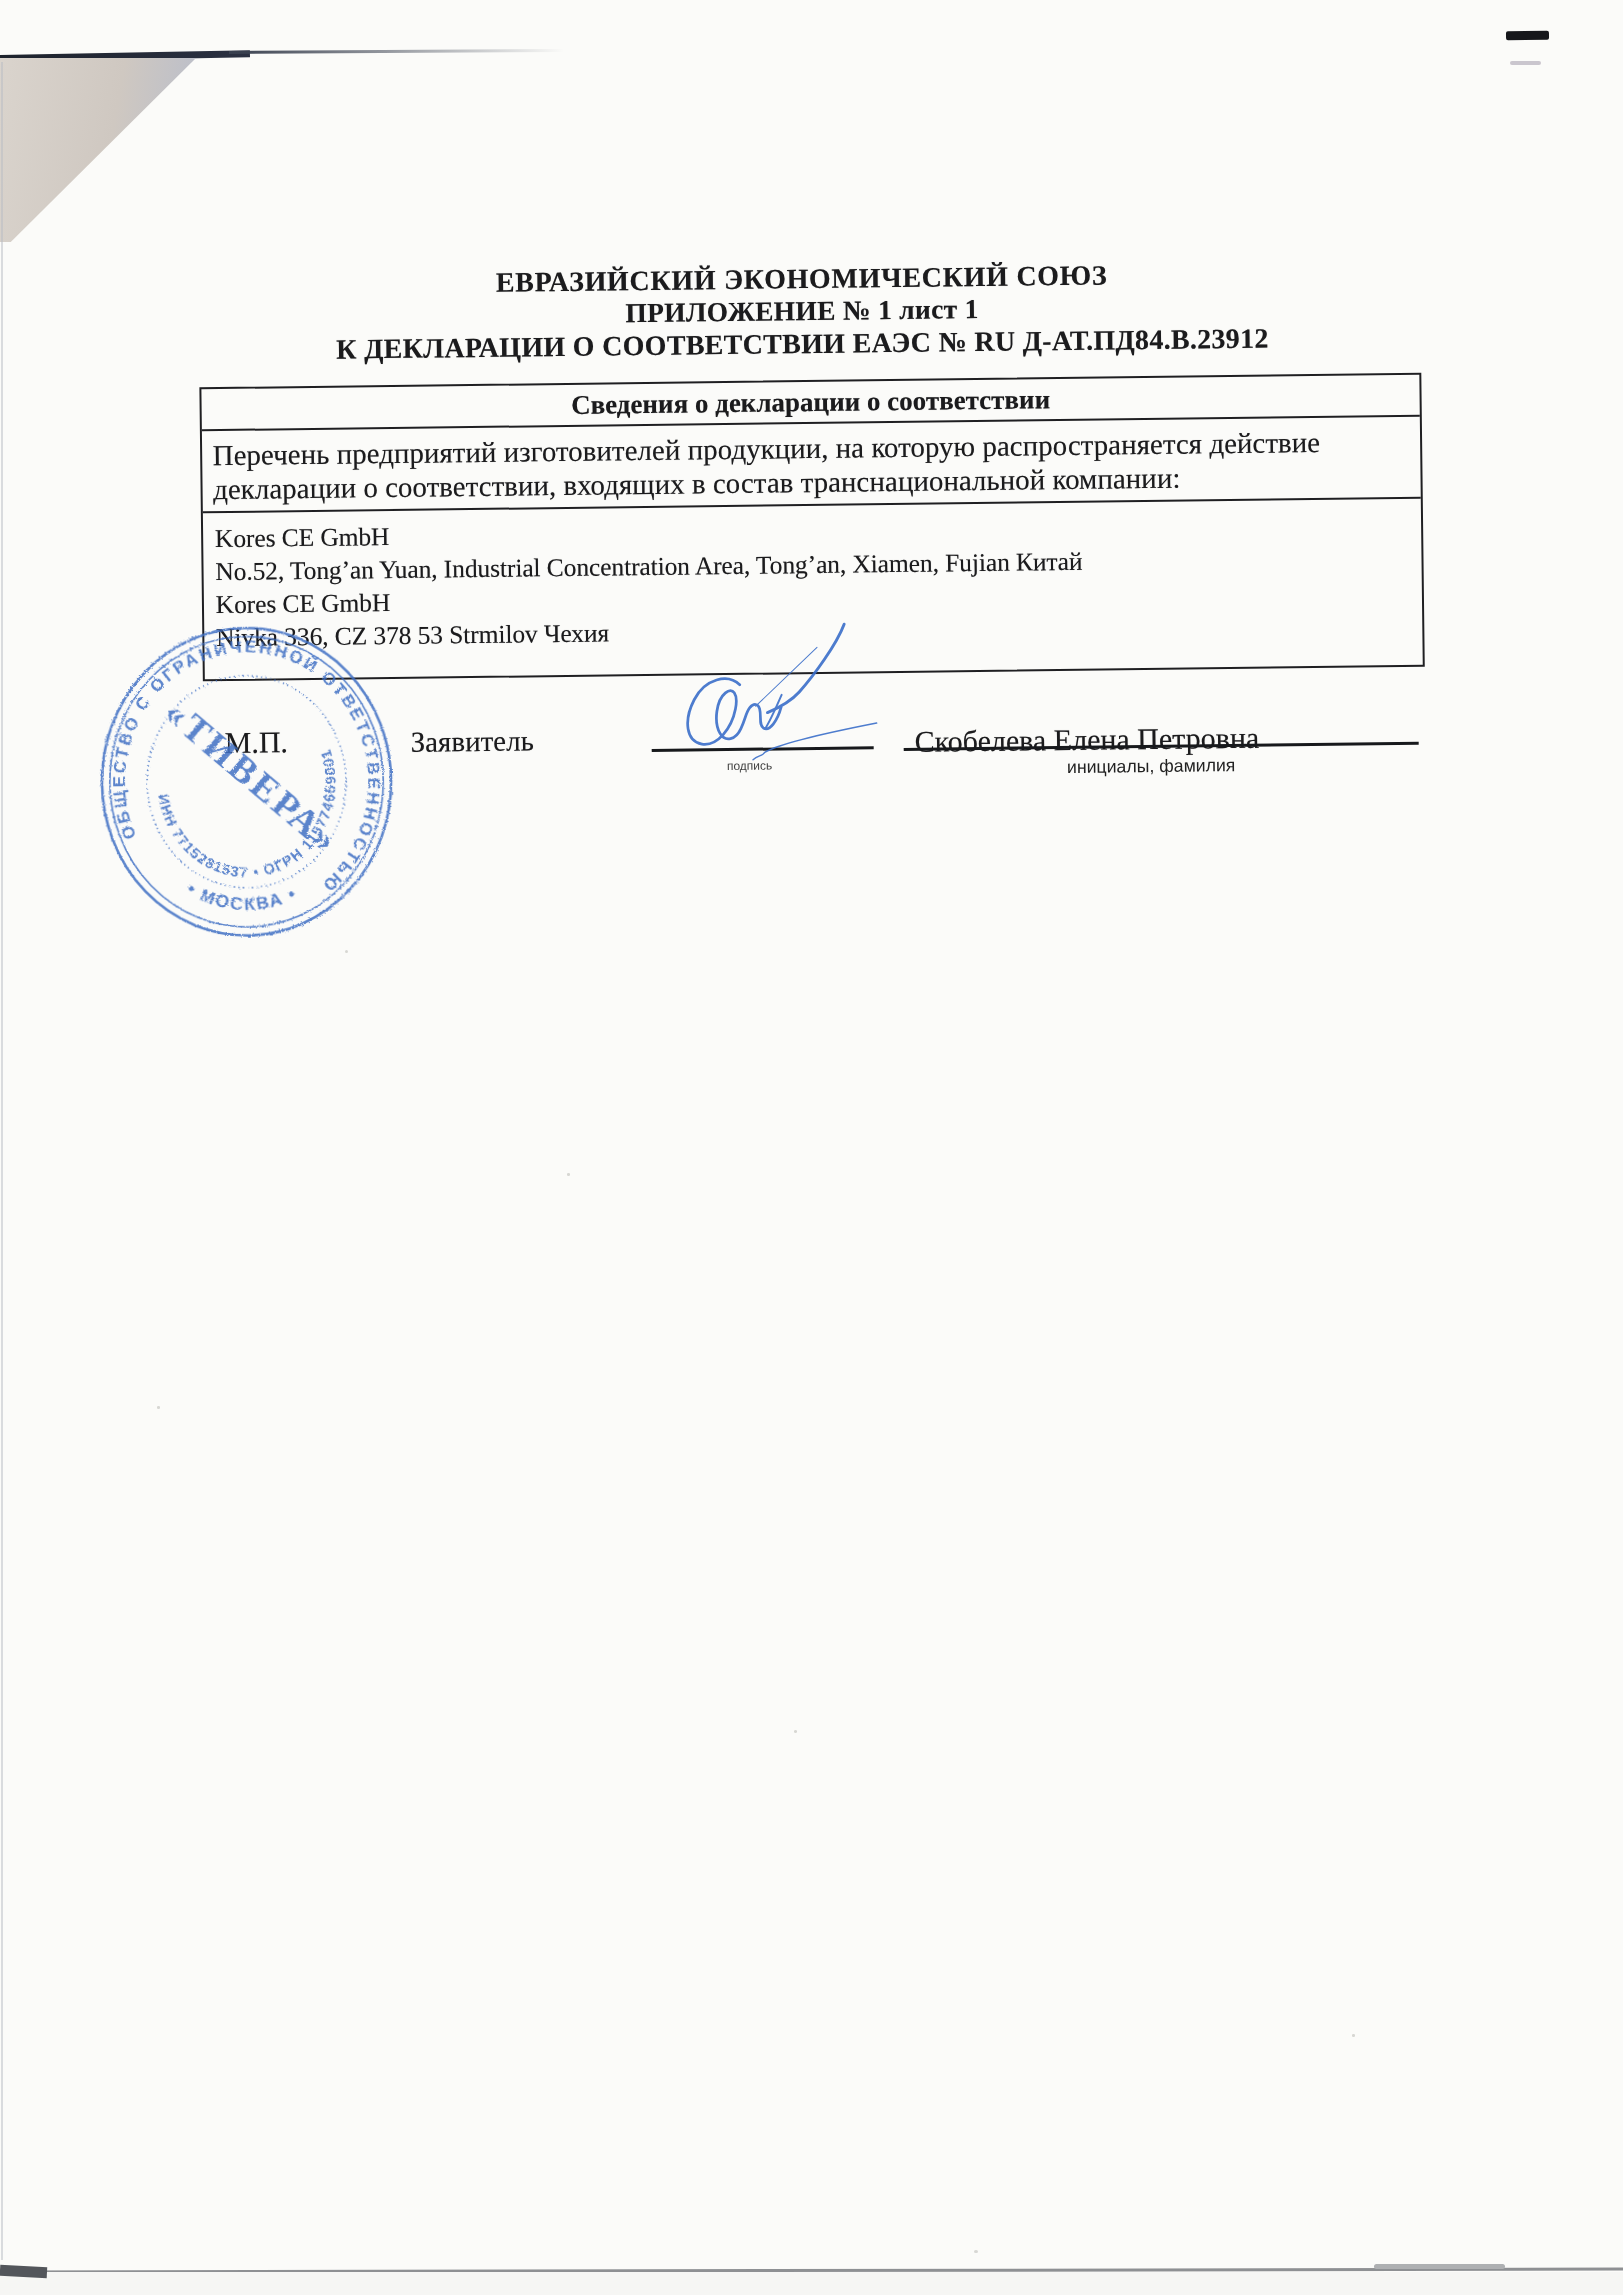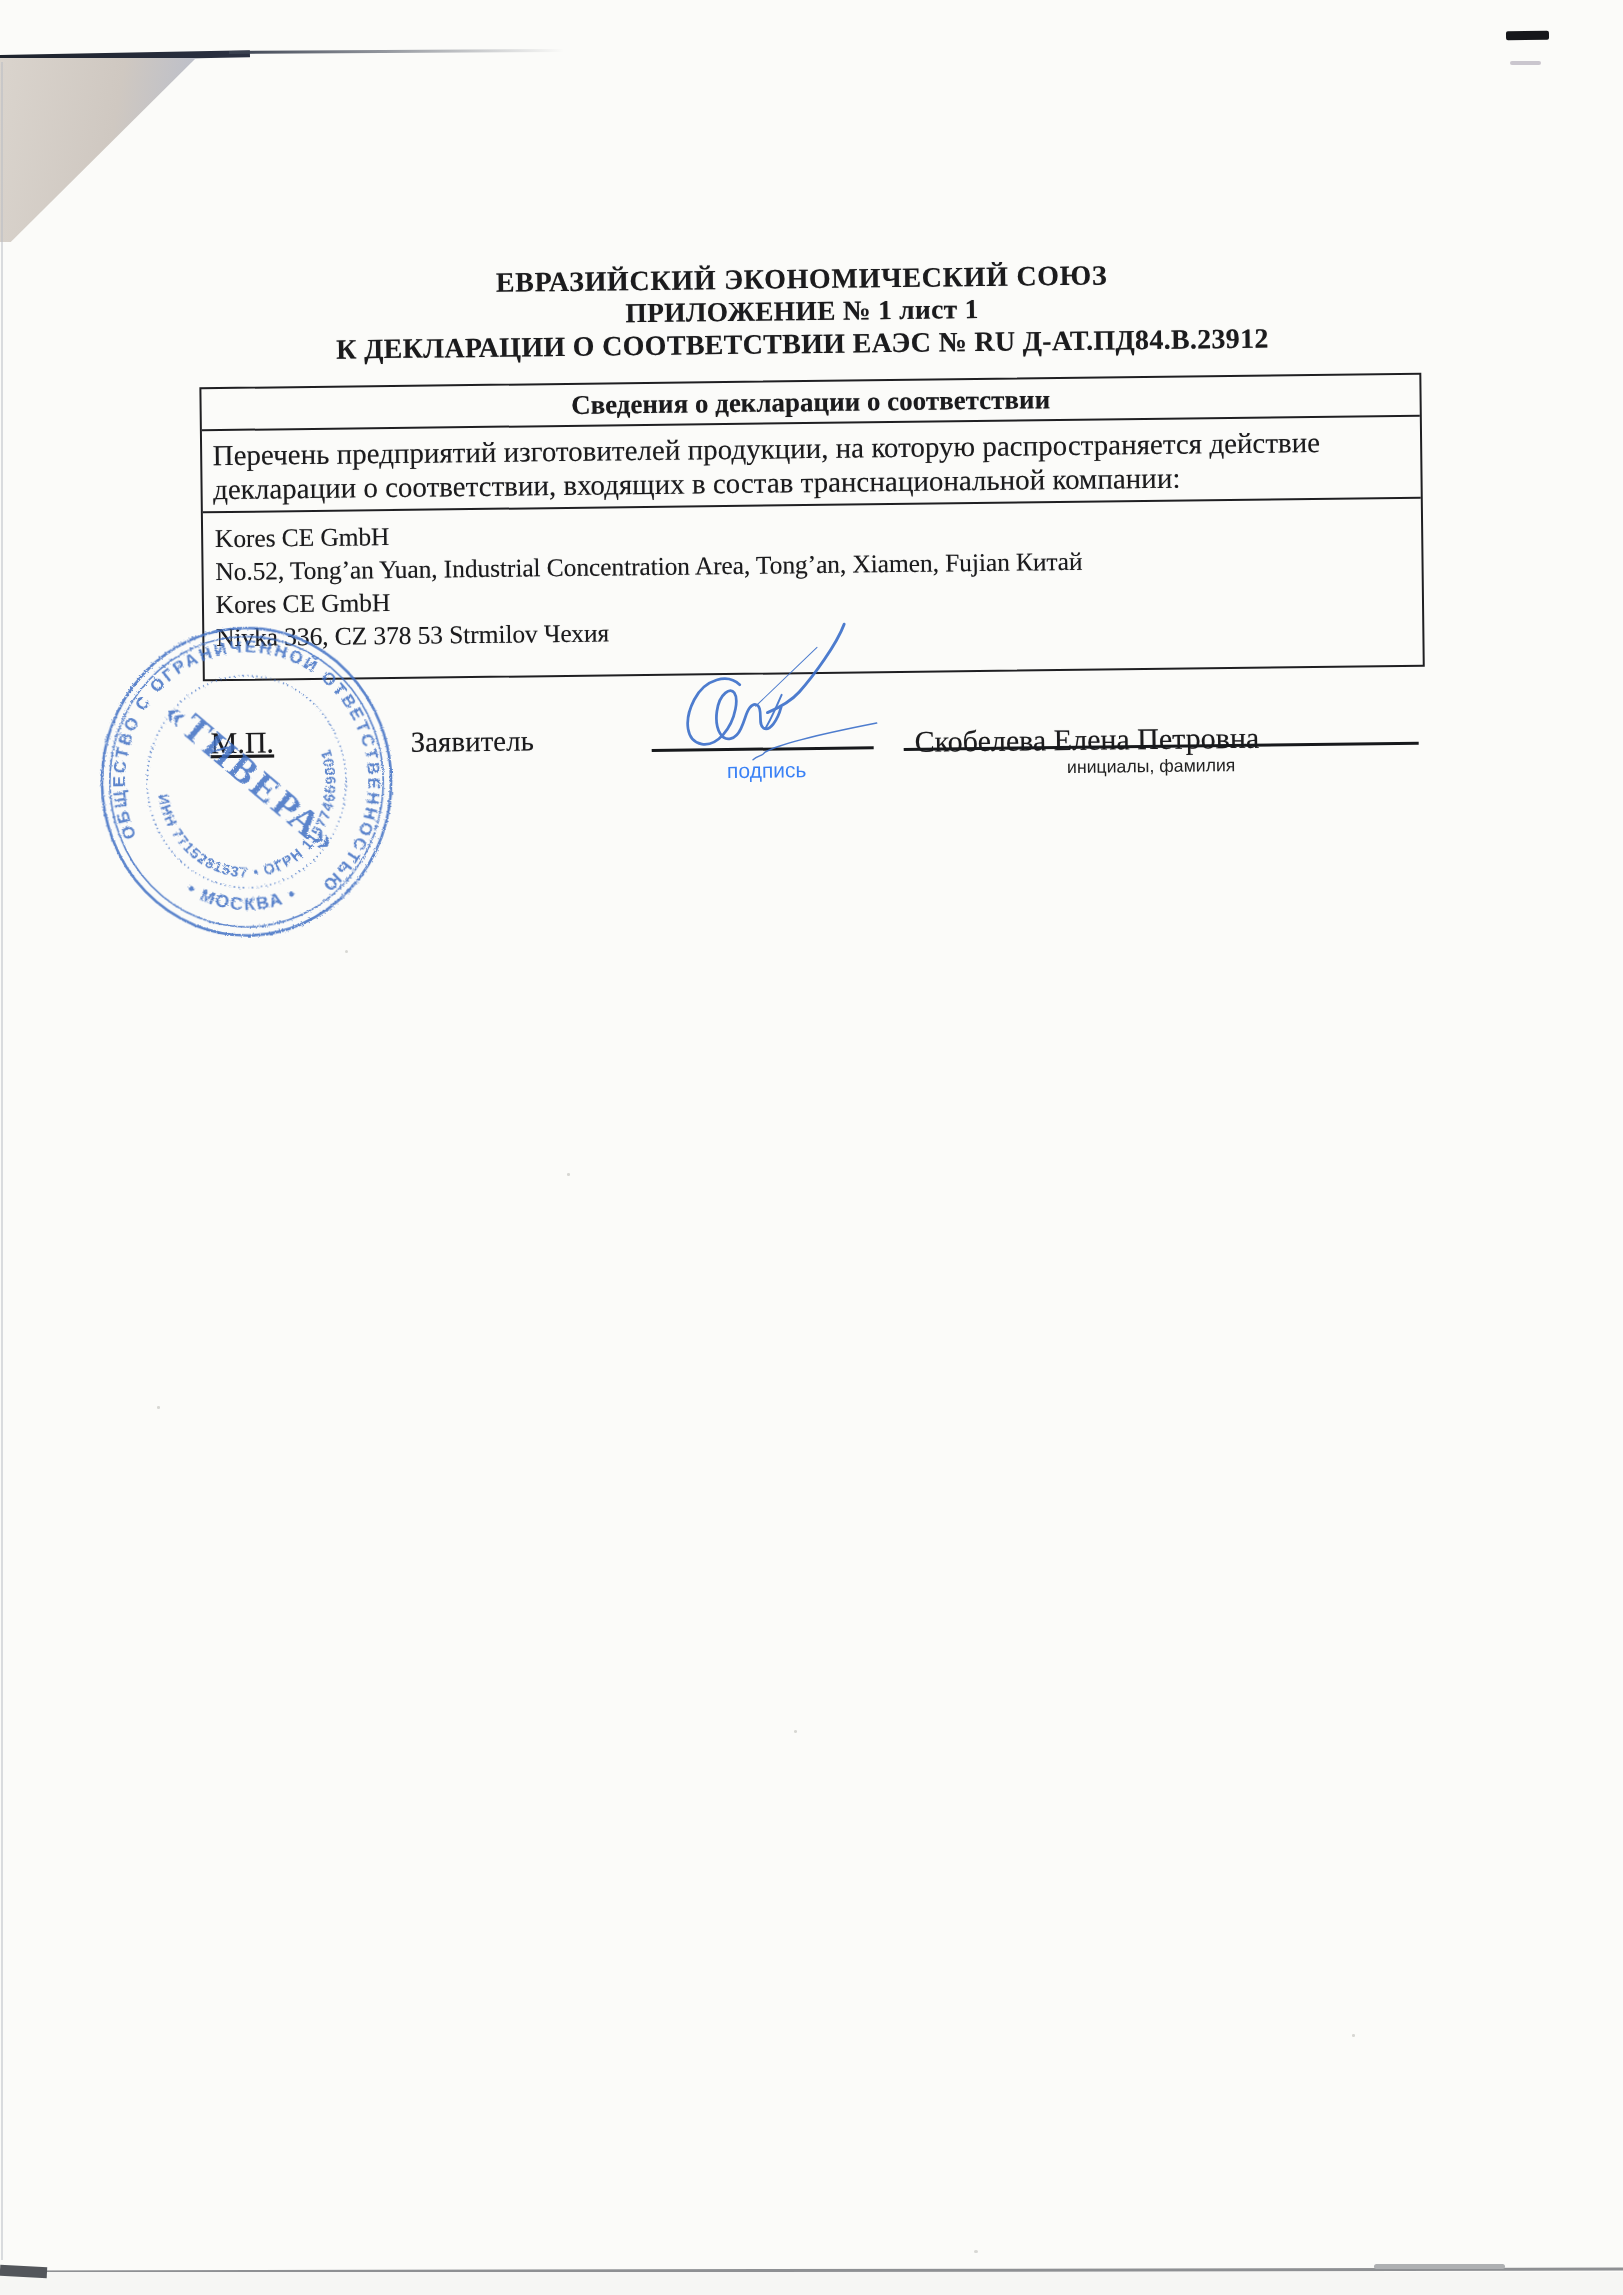--- a/index.html
+++ b/index.html
@@ -35,25 +35,25 @@
   .header{position:absolute;left:0;top:267px;width:1609px;text-align:center;font-weight:bold;}
   .header .h1{font-size:28px;line-height:33px;letter-spacing:0.7px;}
   .header .h2{font-size:27.5px;line-height:32px;letter-spacing:0.3px;}
   .header .h3{font-size:28px;line-height:33px;letter-spacing:0.3px;}
 
   .doc-table{position:absolute;left:201px;top:385px;width:1222px;border:2.6px solid #1f1f22;box-sizing:border-box;}
   .t-title{font-size:27px;font-weight:bold;text-align:center;padding:5.2px 0 3.9px 0;border-bottom:2px solid #1f1f22;}
   .t-intro{font-size:29px;line-height:34px;padding:6.5px 9.2px 5.2px 10.5px;border-bottom:2px solid #1f1f22;}
   .t-makers{font-size:25.5px;line-height:33px;padding:9.2px 9.2px 25px 11.8px;letter-spacing:-0.1px;}
 
-  .mp{position:absolute;left:208px;top:724px;font-size:30px;text-decoration:underline;}
+  .mp{position:absolute;left:222px;top:724px;font-size:30px;}
   .applicant{position:absolute;left:408px;top:726px;font-size:29px;}
   .sig-line{position:absolute;left:649px;top:752px;width:222px;height:2.6px;background:#17191c;}
   .name-line{position:absolute;left:901px;top:754px;width:515px;height:2.6px;background:#17191c;}
-  .sig-caption{position:absolute;left:724px;top:763px;font-size:21px;font-family:"Liberation Sans","DejaVu Sans",sans-serif;color:#3b82f6;}
+  .sig-caption{position:absolute;left:724px;top:763px;font-size:12px;font-family:"Liberation Sans","DejaVu Sans",sans-serif;color:#404040;}
   .name-caption{position:absolute;left:1064px;top:765px;font-size:17.7px;font-family:"Liberation Sans","DejaVu Sans",sans-serif;color:#222;}
   .name{position:absolute;left:912px;top:731px;font-size:30px;}
 
   .stamp-svg{position:absolute;left:93px;top:623px;width:301px;height:314px;opacity:.85;}
   .st-ring-txt{font-family:"Liberation Sans","DejaVu Sans",sans-serif;font-size:26px;font-weight:bold;letter-spacing:4px;fill:#3f6fc4;}
   .st-city-txt{font-family:"Liberation Sans","DejaVu Sans",sans-serif;font-size:27px;font-weight:bold;letter-spacing:3px;fill:#3f6fc4;}
   .st-num-txt{font-family:"Liberation Sans","DejaVu Sans",sans-serif;font-size:22px;font-weight:bold;letter-spacing:2px;fill:#3f6fc4;}
   .st-name-txt{font-family:"Liberation Serif","DejaVu Serif",serif;font-size:58px;font-weight:bold;letter-spacing:5px;fill:#3f6fc4;}
 
   .sig-svg{position:absolute;left:664px;top:621px;width:222px;height:147px;}

